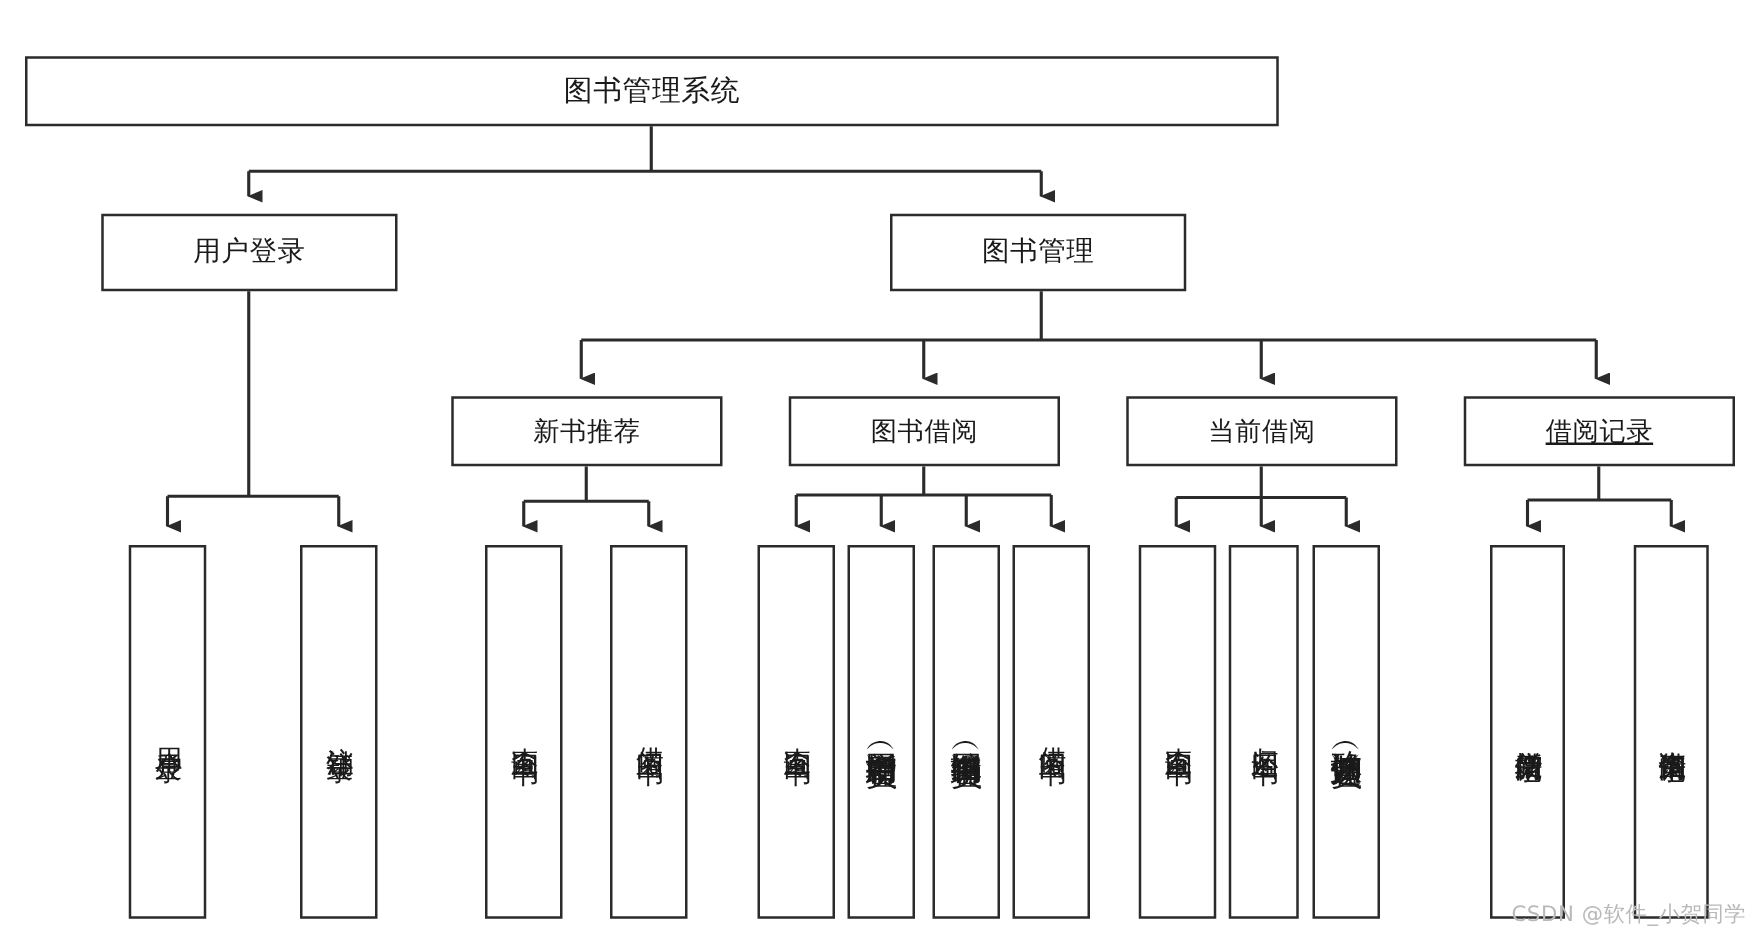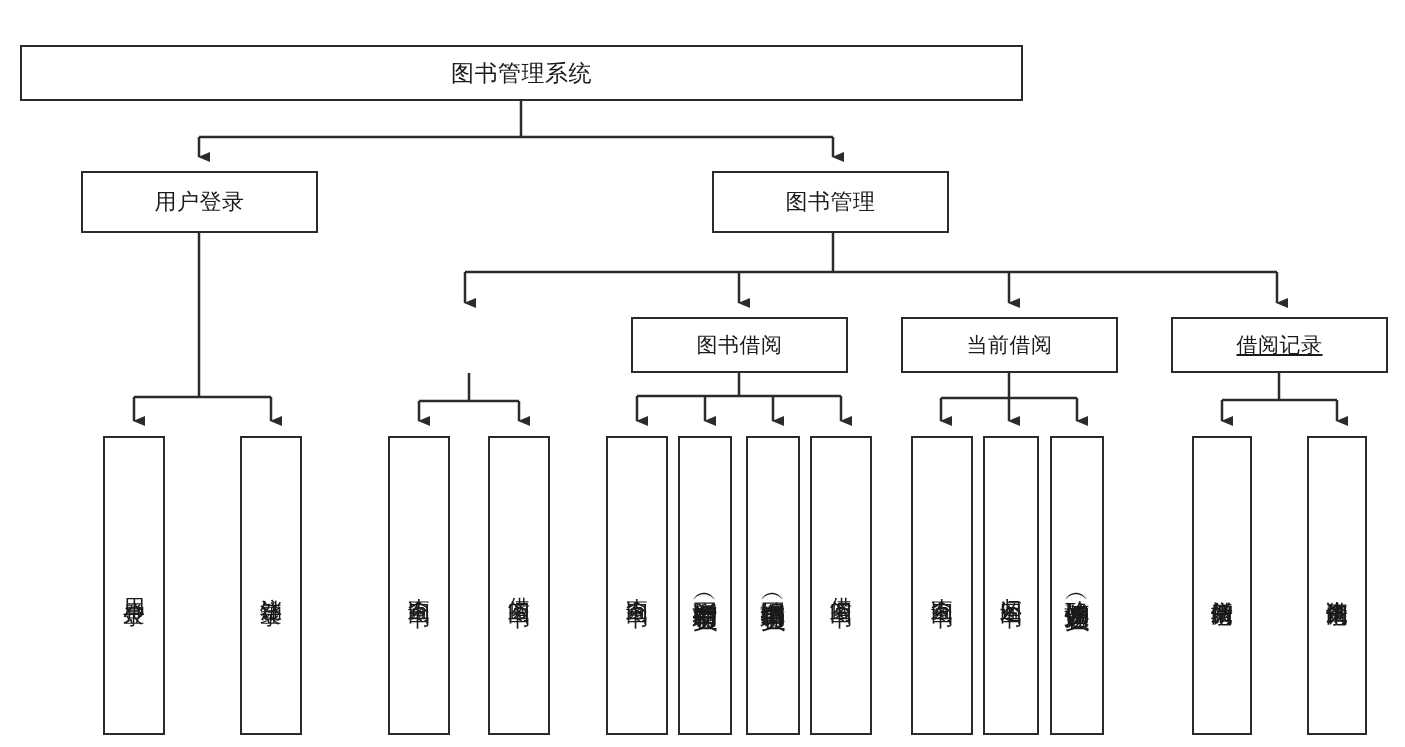--- a/index.html
+++ b/index.html
@@ -129,20 +129,23 @@
   </div>
 
   <div class="node level2" style="left:81px; top:171px; width:237px; height:62px;">
     <span class="label">用户登录</span>
   </div>
 
   <div class="node level2" style="left:712px; top:171px; width:237px; height:62px;justify-content:center;">
     <span class="label">图书管理</span>
   </div>
 
+  <div class="node level3" style="left:361px; top:317px; width:217px; height:56px;">
+    <span class="label">新书推荐</span>
+  </div>
 
   <div class="node level3" style="left:631px; top:317px; width:217px; height:56px;">
     <span class="label">图书借阅</span>
   </div>
 
   <div class="node level3" style="left:901px; top:317px; width:217px; height:56px;">
     <span class="label">当前借阅</span>
   </div>
 
   <div class="node level3" style="left:1171px; top:317px; width:217px; height:56px;text-decoration:underline;">
@@ -194,14 +197,15 @@
   </div>
 
   <div class="node leaf tight" style="left:1192px; top:436px; width:60px; height:299px;">
     <span class="label">新增借阅记录</span>
   </div>
 
   <div class="node leaf tight" style="left:1307px; top:436px; width:60px; height:299px;">
     <span class="label">查询借阅记录</span>
   </div>
 
+  <div class="watermark">CSDN @软件_小贺同学</div>
 
 </div>
 
 </body></html>

